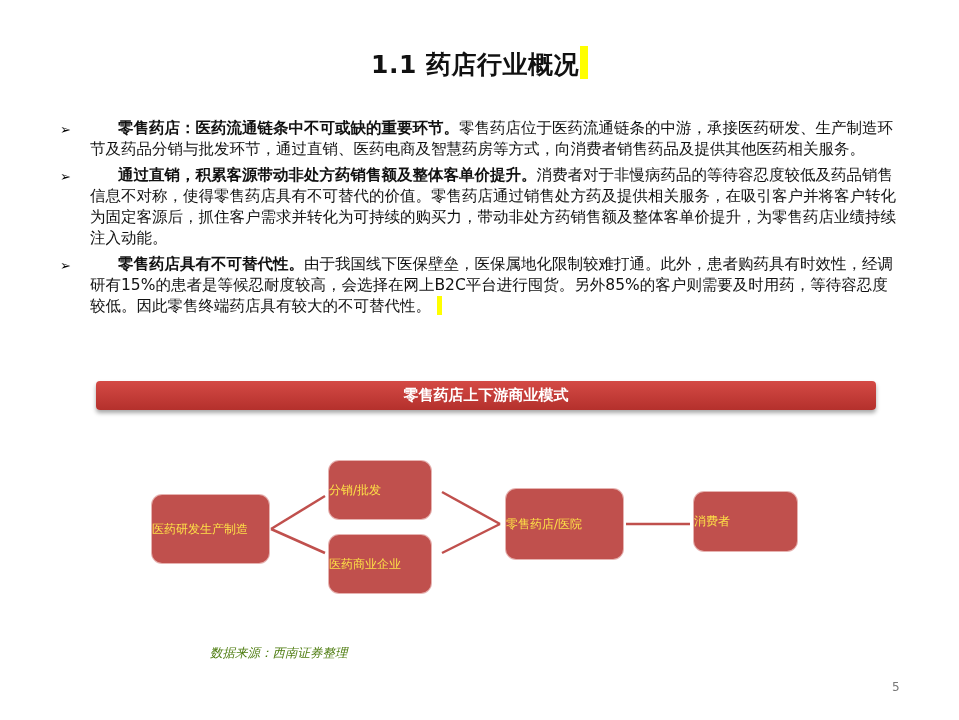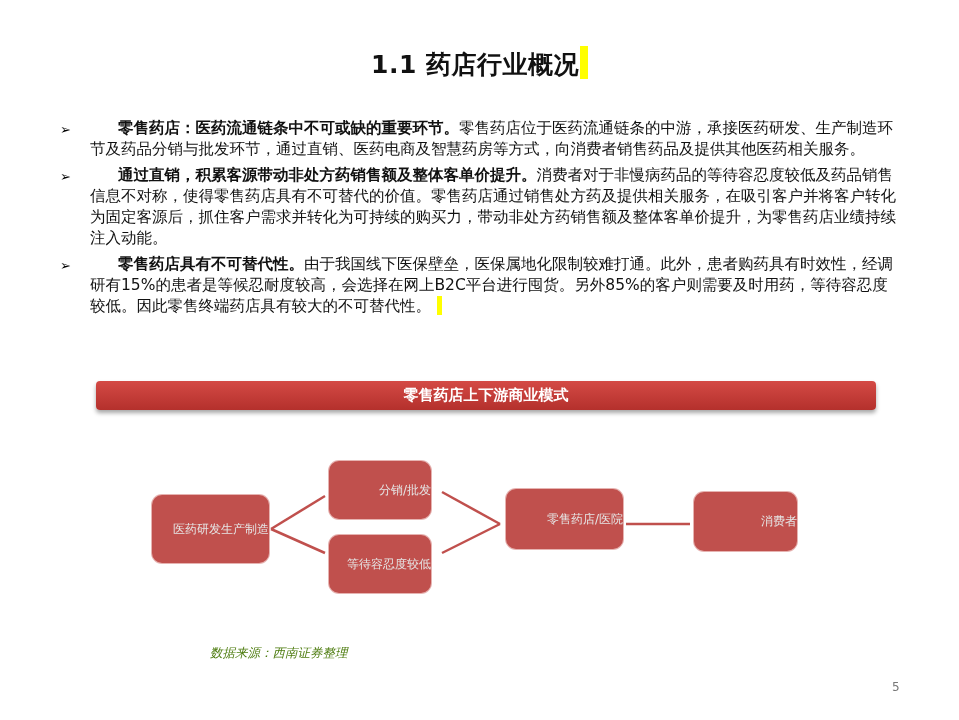--- a/index.html
+++ b/index.html
@@ -12,22 +12,22 @@
   .bullets { position: absolute; left: 58px; top: 118px; width: 840px; }
   .bullet { position: relative; padding-left: 32px; font-size: 15.5px; line-height: 21px; margin-bottom: 5px; }
   .bullet .marker { position: absolute; left: 2px; top: 1px; font-size: 13px; color: #000; }
   .bullet b { font-weight: bold; margin-left: 28px; }
   .bullet .cursor { display: inline-block; width: 5px; height: 19px; background: #ffff00; vertical-align: -4px; margin-left: 6px; }
   .banner { position: absolute; left: 96px; top: 381px; width: 780px; height: 29px;
             border-radius: 4px; background: linear-gradient(#d44a45, #b4302c);
             box-shadow: 0 3px 4px rgba(0,0,0,0.35); color: #fff; text-align: center;
             font-size: 15px; font-weight: bold; line-height: 29px; }
   .diagram { position: absolute; left: 0; top: 0; width: 959px; height: 720px; pointer-events: none; }
-  .node { position: absolute; background: #c0504d; border-radius: 10px; color: #e5e5e5;
-          font-size: 12px; display: flex; align-items: center; justify-content: flex-end;
+  .node { position: absolute; background: #c0504d; border-radius: 10px; color: #fde047;
+          font-size: 12px; display: flex; align-items: center; justify-content: flex-start;
           text-align: center; line-height: 17px; box-shadow: 0 0 0 1px #e6b3b1; }
   .source { position: absolute; left: 210px; top: 645px; font-family: "DejaVu Serif", serif;
             font-style: italic; font-size: 12.5px; color: #4d7c0f; }
   .page-num { position: absolute; left: 892px; top: 680px; font-size: 12px; color: #777; }
 </style>
 </head>
 <body>
 
 <div class="title"><span>1.1 药店行业概况</span><span class="cursor"></span></div>
 
@@ -59,23 +59,23 @@
 </svg>
 
 <div class="node" style="left:152px; top:495px; width:117px; height:68px; ">
   <span>医药研发</span>
   <span>生产制造</span>
 </div>
 <div class="node" style="left:329px; top:461px; width:102px; height:58px;">
   <span>分销/批发</span>
 </div>
 <div class="node" style="left:329px; top:535px; width:102px; height:58px;">
-  <span>等待容忍度较低</span>
+  <span>医药商业企业</span>
 </div>
-<div class="node" style="left:506px; top:489px; width:117px; height:60px;">
+<div class="node" style="left:506px; top:489px; width:117px; height:70px;">
   <span>零售药店/医院</span>
 </div>
 <div class="node" style="left:694px; top:492px; width:103px; height:59px;">
   <span>消费者</span>
 </div>
 
 <div class="source">数据来源：西南证券整理</div>
 <div class="page-num">5</div>
 
 </body></html>

